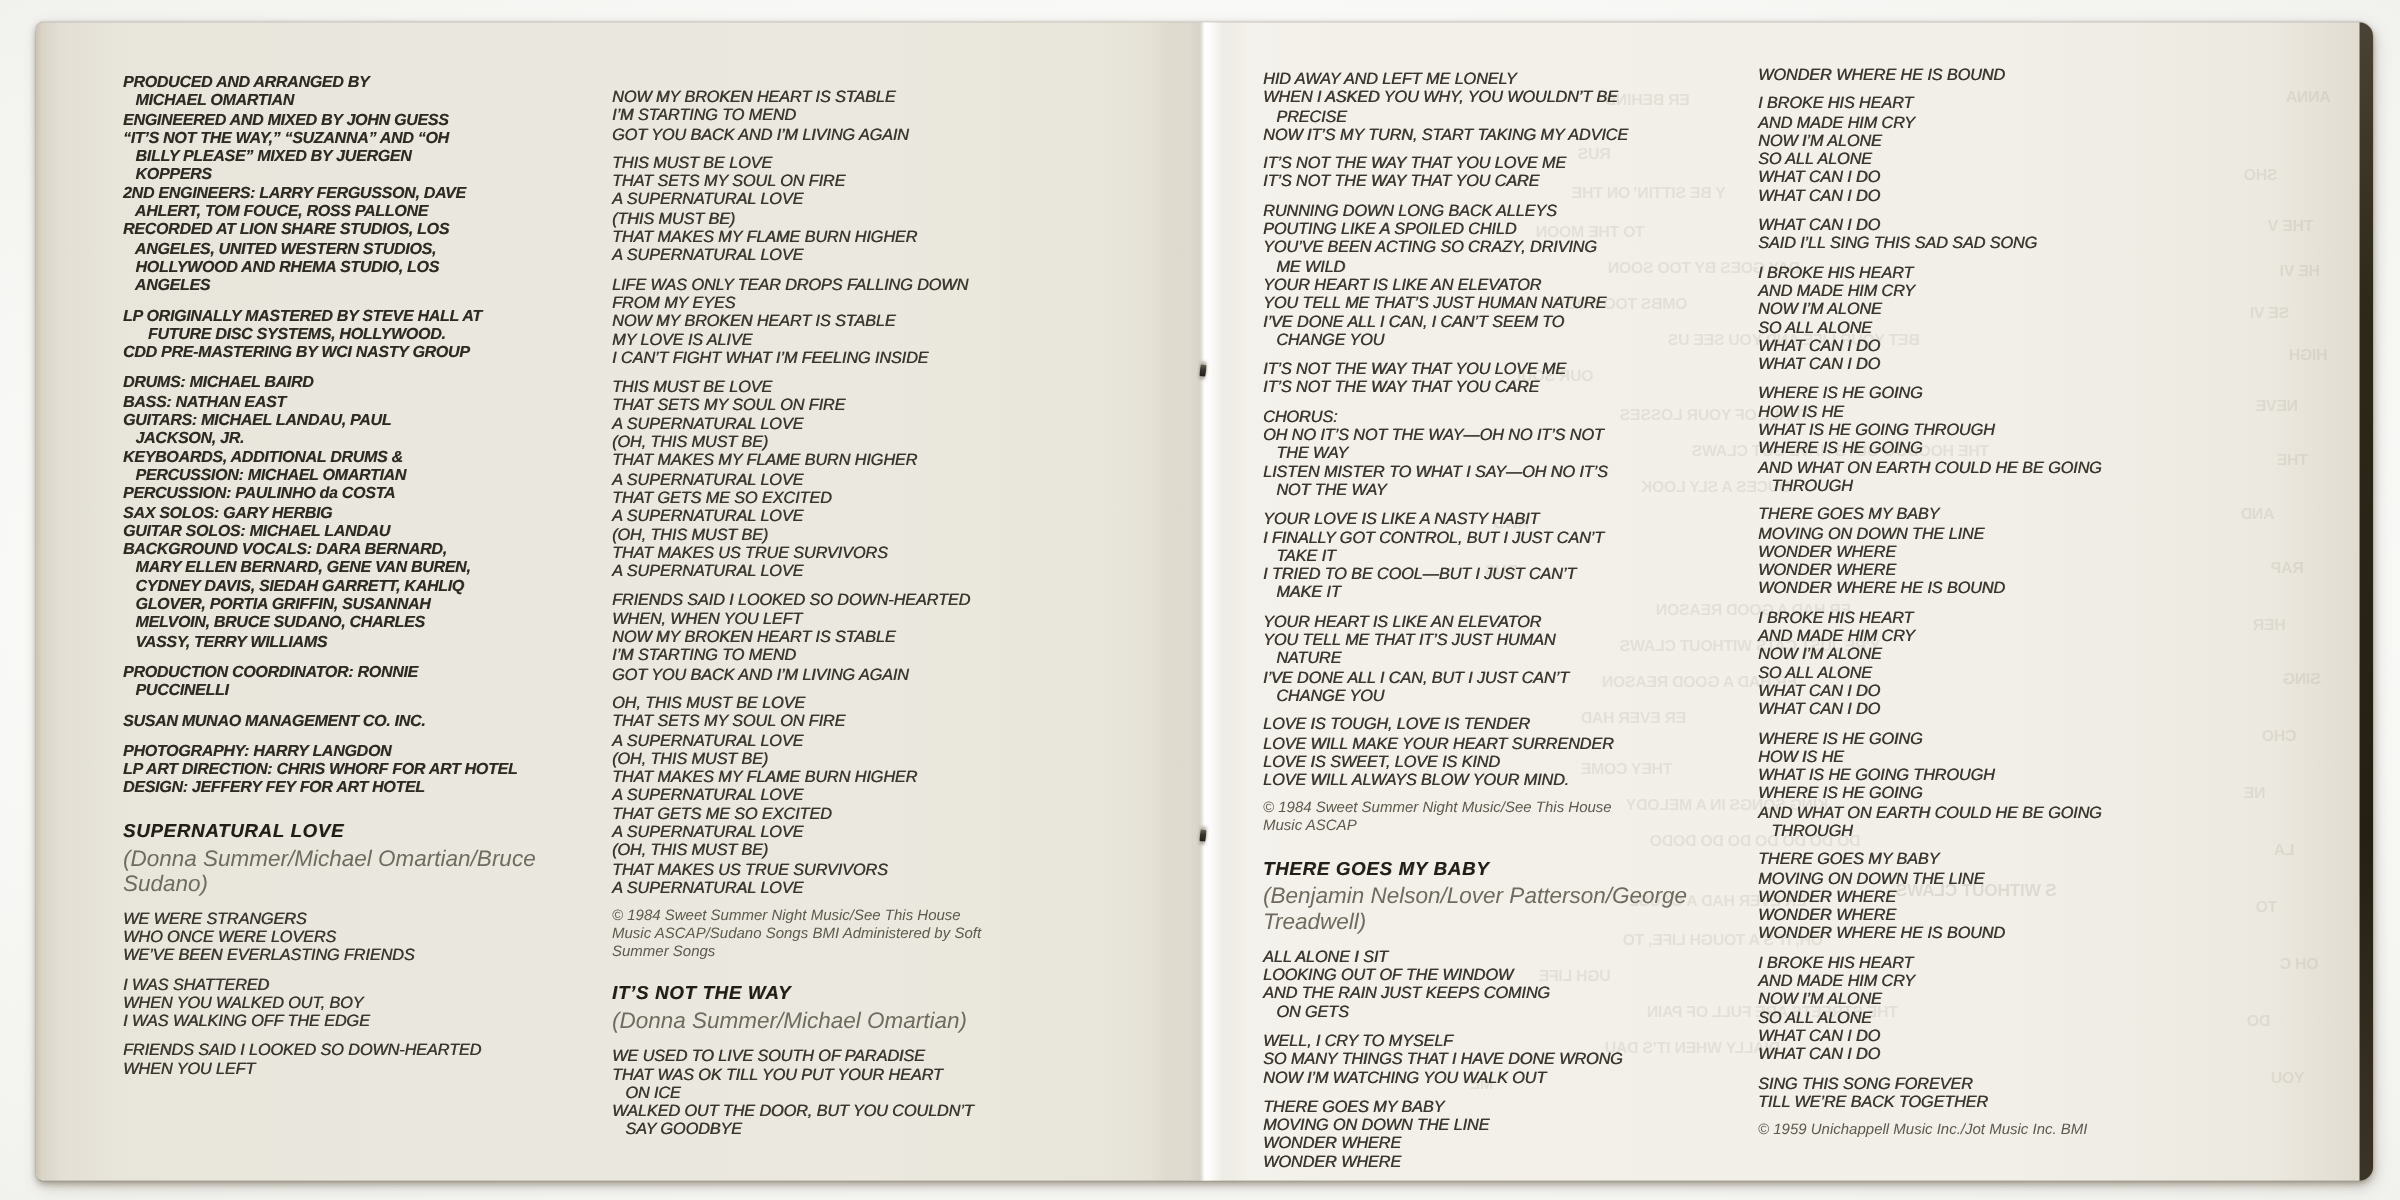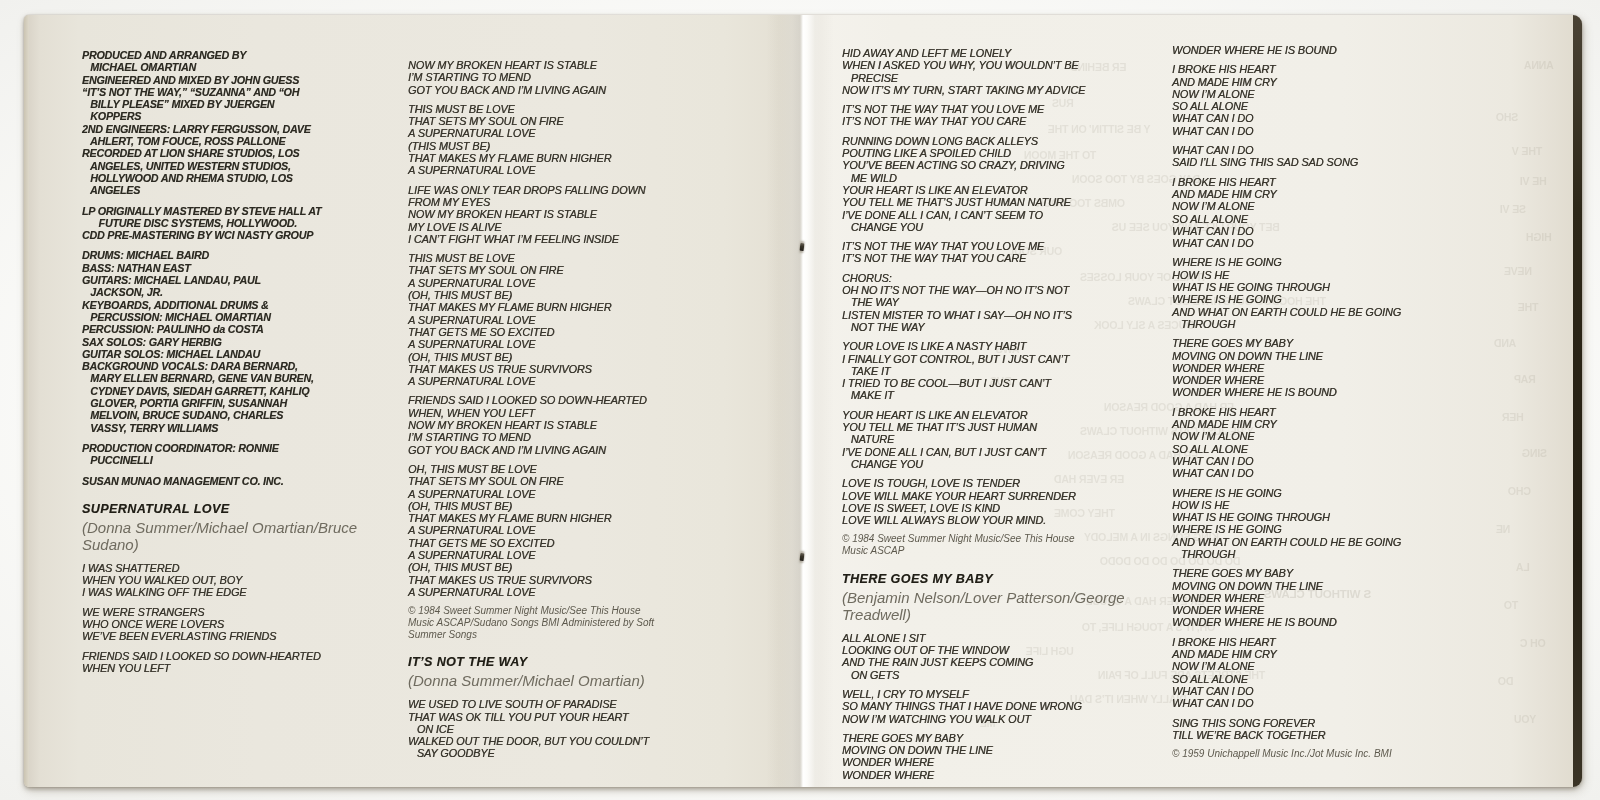--- a/index.html
+++ b/index.html
@@ -177,31 +177,36 @@
         <div class="ln">   MELVOIN, BRUCE SUDANO, CHARLES</div>
         <div class="ln">   VASSY, TERRY WILLIAMS</div>
       </div>
       <div class="block credits">
         <div class="ln">PRODUCTION COORDINATOR: RONNIE</div>
         <div class="ln">   PUCCINELLI</div>
       </div>
       <div class="block credits">
         <div class="ln">SUSAN MUNAO MANAGEMENT CO. INC.</div>
       </div>
+      <div class="block credits">
+        <div class="ln">PHOTOGRAPHY: HARRY LANGDON</div>
+        <div class="ln">LP ART DIRECTION: CHRIS WHORF FOR ART HOTEL</div>
+        <div class="ln">DESIGN: JEFFERY FEY FOR ART HOTEL</div>
+      </div>
       <div class="block song-title">SUPERNATURAL LOVE</div>
       <div class="block attribution">(Donna Summer/Michael Omartian/Bruce Sudano)</div>
+      <div class="block stanza">
+        <div class="ln">WE WERE STRANGERS</div>
+        <div class="ln">WHO ONCE WERE LOVERS</div>
+        <div class="ln">WE’VE BEEN EVERLASTING FRIENDS</div>
+      </div>
       <div class="block stanza">
         <div class="ln">I WAS SHATTERED</div>
         <div class="ln">WHEN YOU WALKED OUT, BOY</div>
         <div class="ln">I WAS WALKING OFF THE EDGE</div>
-      </div>
-      <div class="block stanza">
-        <div class="ln">WE WERE STRANGERS</div>
-        <div class="ln">WHO ONCE WERE LOVERS</div>
-        <div class="ln">WE’VE BEEN EVERLASTING FRIENDS</div>
       </div>
       <div class="block stanza">
         <div class="ln">FRIENDS SAID I LOOKED SO DOWN-HEARTED</div>
         <div class="ln">WHEN YOU LEFT</div>
       </div>
     </div>
   <div class="col col-2">
       <div class="block stanza">
         <div class="ln">NOW MY BROKEN HEART IS STABLE</div>
         <div class="ln">I’M STARTING TO MEND</div>

